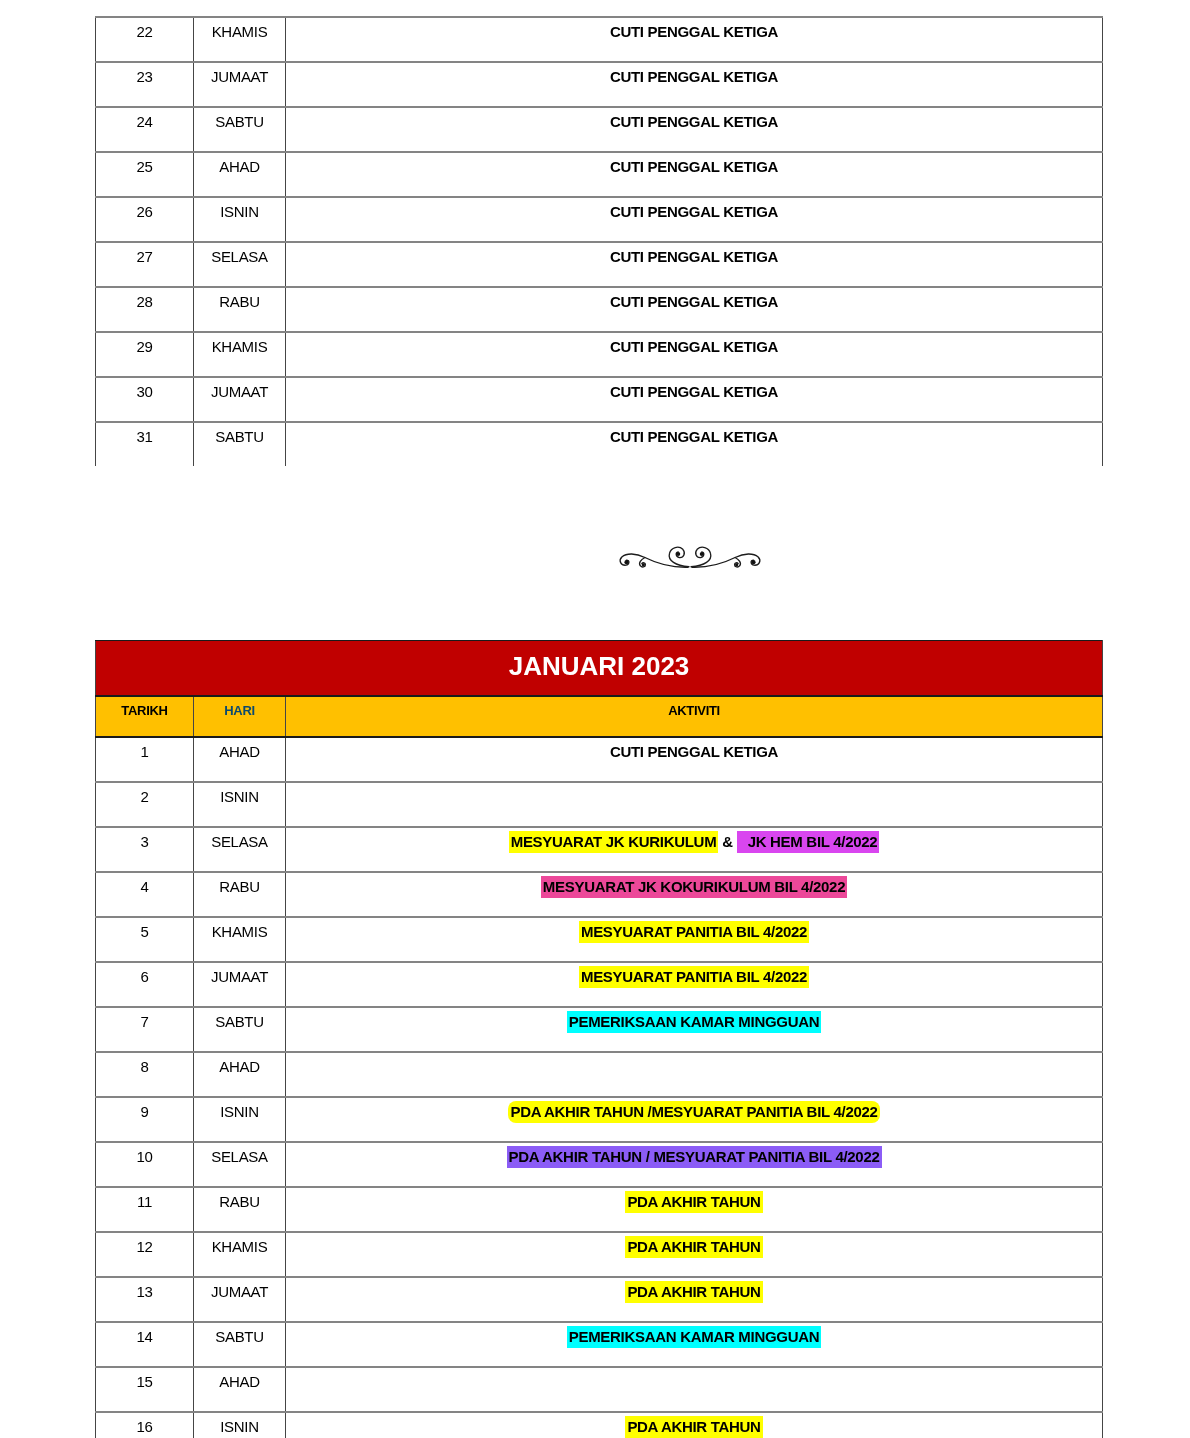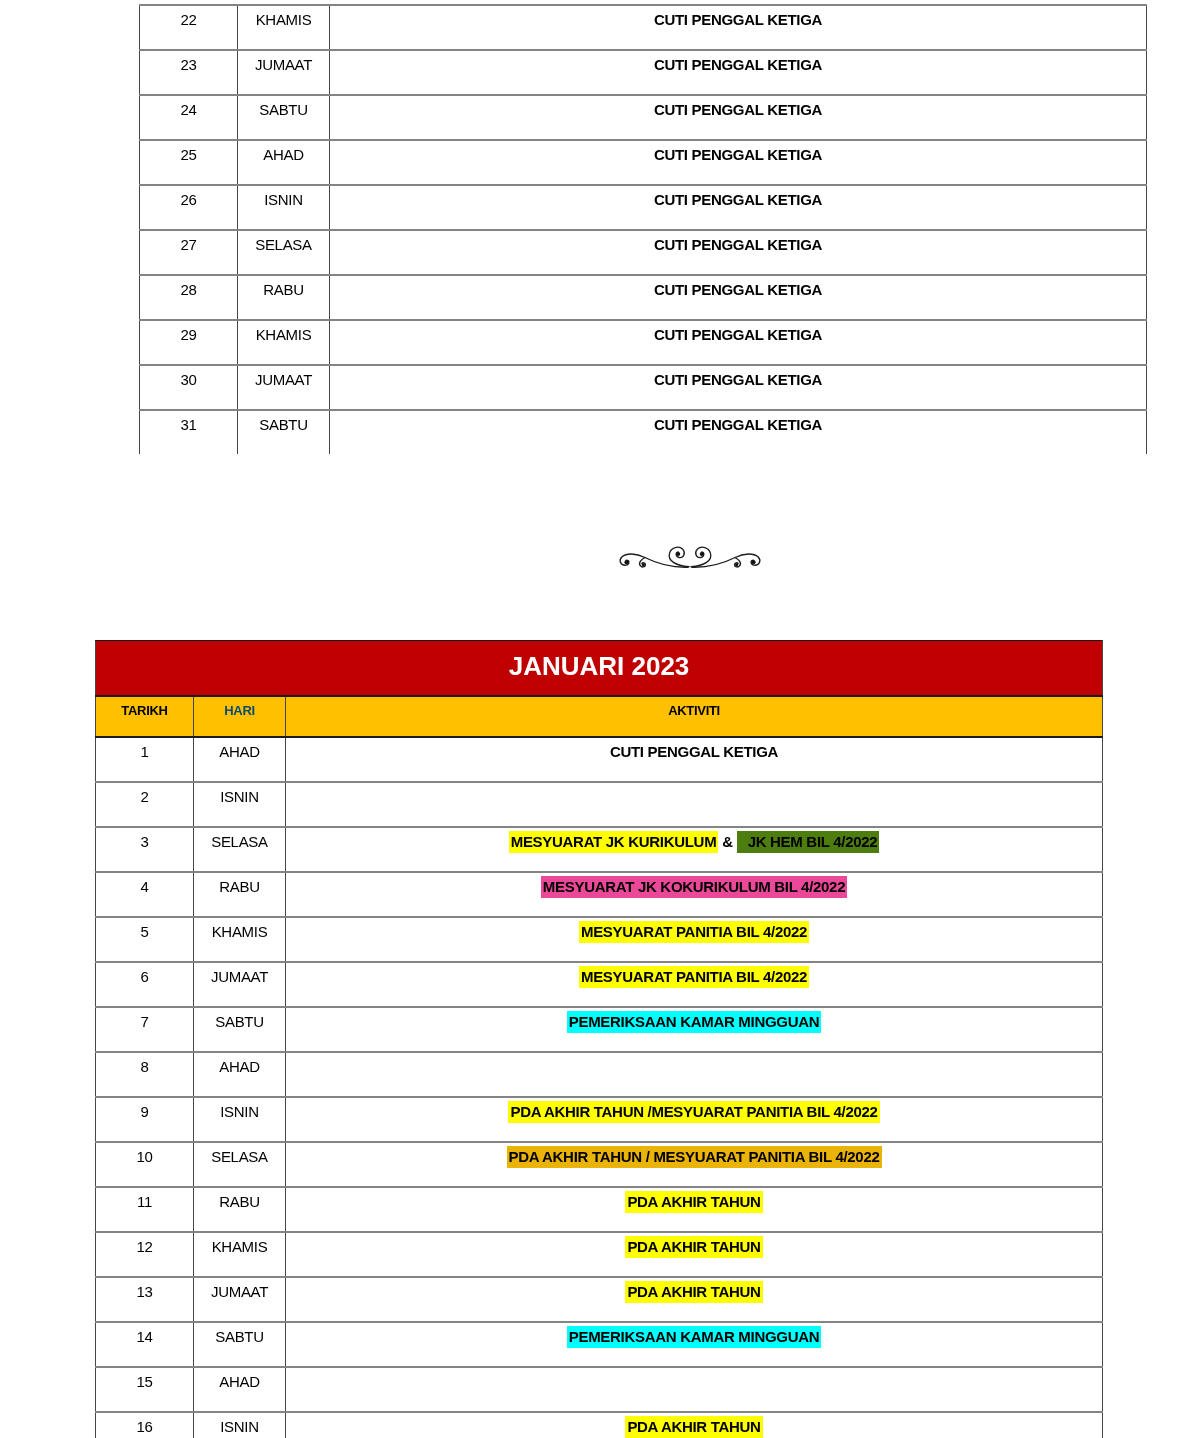--- a/index.html
+++ b/index.html
@@ -11,21 +11,21 @@
     border-left:1px solid #454545;
     border-right:1px solid #454545;
     border-top:2px solid #848484;
     border-bottom:2px solid #848484;
     vertical-align:top; text-align:center;
     padding:4px 4px 0 4px; overflow:hidden;
   }
   table.cal td { height:39px; font-size:15px; letter-spacing:-0.3px; line-height:19px; }
   .col-tarikh { width:98px; } .col-hari { width:92px; } .col-aktiviti { width:817px; }
 
-  #table-dec { top:4px;margin-left:44px; }
+  #table-dec { top:16px; }
   #table-dec tr:last-child td { border-bottom:none; }
 
   #table-jan { top:640px; }
   #table-jan tr.title-row th {
     height:44px; font-size:26px; font-weight:bold; letter-spacing:0;
     vertical-align:top; padding-top:10px;
     border-bottom:2px solid #1a1a1a; border-top:1px solid #1a1a1a;
   }
   #table-jan tr.head-row th {
     height:33px; font-size:13px; font-weight:bold; letter-spacing:-0.3px;
@@ -153,21 +153,21 @@
           <td class="cell-activity"><span class="act-seg nohl">CUTI PENGGAL KETIGA</span></td>
         </tr>
         <tr>
           <td class="cell-date">2</td>
           <td class="cell-day">ISNIN</td>
           <td class="cell-activity"></td>
         </tr>
         <tr>
           <td class="cell-date">3</td>
           <td class="cell-day">SELASA</td>
-          <td class="cell-activity"><span class="act-seg" style="background-color: rgb(255, 255, 0);">MESYUARAT JK KURIKULUM</span><span class="act-seg nohl"> &amp; </span><span class="act-seg" style="background-color: #4d7c0f; padding-left: 11px;">JK HEM BIL 4/2022</span></td>
+          <td class="cell-activity"><span class="act-seg" style="background-color: rgb(255, 255, 0);">MESYUARAT JK KURIKULUM</span><span class="act-seg nohl"> &amp; </span><span class="act-seg" style="background-color: #d946ef; padding-left: 11px;">JK HEM BIL 4/2022</span></td>
         </tr>
         <tr>
           <td class="cell-date">4</td>
           <td class="cell-day">RABU</td>
           <td class="cell-activity"><span class="act-seg" style="background-color: #ec4899;">MESYUARAT JK KOKURIKULUM BIL 4/2022</span></td>
         </tr>
         <tr>
           <td class="cell-date">5</td>
           <td class="cell-day">KHAMIS</td>
           <td class="cell-activity"><span class="act-seg" style="background-color: rgb(255, 255, 0);">MESYUARAT PANITIA BIL 4/2022</span></td>
@@ -183,26 +183,26 @@
           <td class="cell-activity"><span class="act-seg" style="background-color: rgb(0, 255, 255);">PEMERIKSAAN KAMAR MINGGUAN</span></td>
         </tr>
         <tr>
           <td class="cell-date">8</td>
           <td class="cell-day">AHAD</td>
           <td class="cell-activity"></td>
         </tr>
         <tr>
           <td class="cell-date">9</td>
           <td class="cell-day">ISNIN</td>
-          <td class="cell-activity"><span class="act-seg" style="background-color: rgb(255, 255, 0);">PDA AKHIR TAHUN /MESYUARAT PANITIA BIL 4/2022</span></td>
+          <td class="cell-activity"><span class="act-seg" style="background-color: rgb(255, 255, 0); border-radius: 8px;">PDA AKHIR TAHUN /MESYUARAT PANITIA BIL 4/2022</span></td>
         </tr>
         <tr>
           <td class="cell-date">10</td>
           <td class="cell-day">SELASA</td>
-          <td class="cell-activity"><span class="act-seg" style="background-color: #eab308;">PDA AKHIR TAHUN / MESYUARAT PANITIA BIL 4/2022</span></td>
+          <td class="cell-activity"><span class="act-seg" style="background-color: #8b5cf6;">PDA AKHIR TAHUN / MESYUARAT PANITIA BIL 4/2022</span></td>
         </tr>
         <tr>
           <td class="cell-date">11</td>
           <td class="cell-day">RABU</td>
           <td class="cell-activity"><span class="act-seg" style="background-color: rgb(255, 255, 0);">PDA AKHIR TAHUN</span></td>
         </tr>
         <tr>
           <td class="cell-date">12</td>
           <td class="cell-day">KHAMIS</td>
           <td class="cell-activity"><span class="act-seg" style="background-color: rgb(255, 255, 0);">PDA AKHIR TAHUN</span></td>

